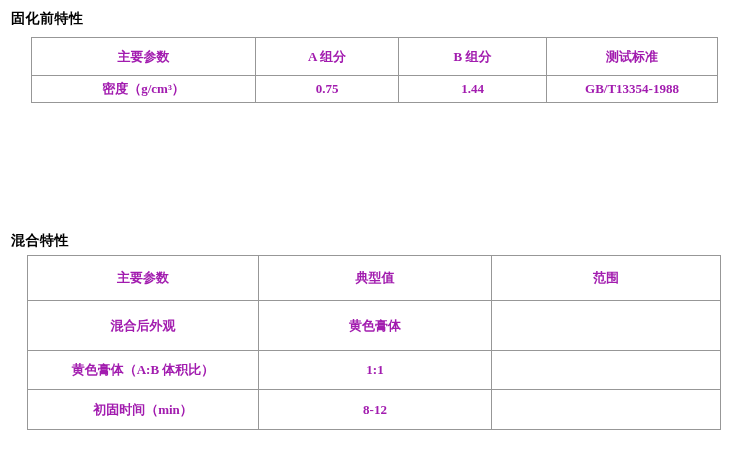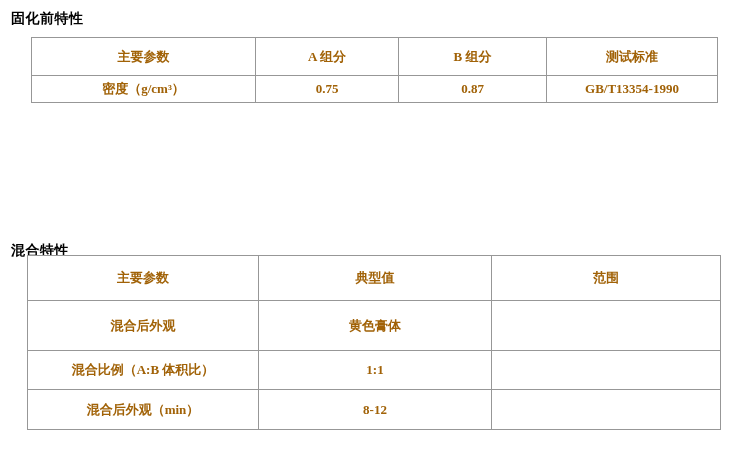--- a/index.html
+++ b/index.html
@@ -18,36 +18,36 @@
   .section-heading {
     position: absolute;
     left: 8px;
     font-size: 14px;
     font-weight: bold;
     color: #000000;
     letter-spacing: 0.5px;
     white-space: nowrap;
   }
   #heading-precure { top: 7px; }
-  #heading-mix { top: 239px; }
+  #heading-mix { top: 229px; }
 
   table.spec {
     position: absolute;
     border-collapse: collapse;
     table-layout: fixed;
     background: #ffffff;
     border: 1px solid #7d7d7d;
   }
   table.spec th, table.spec td {
     border: 1px solid #979797;
     text-align: center;
     vertical-align: middle;
     font-size: 13px;
     font-weight: bold;
-    color: #a16207;
+    color: #a21caf;
     padding: 0 4px;
     overflow: hidden;
     white-space: nowrap;
   }
   #table-precure { left: 29px; top: 35px; }
   #table-precure col.c0 { width: 224px; }
   #table-precure col.c1 { width: 143px; }
   #table-precure col.c2 { width: 148px; }
   #table-precure col.c3 { width: 171px; }
   #table-precure tr.hdr  { height: 38px; }
@@ -82,22 +82,22 @@
     <tbody>
       <tr class="hdr">
         <th>主要参数</th>
         <th>A 组分</th>
         <th>B 组分</th>
         <th>测试标准</th>
       </tr>
       <tr class="r1">
         <td>密度（g/cm³）</td>
         <td>0.75</td>
-        <td>0.87</td>
-        <td>GB/T13354-1990</td>
+        <td>1.44</td>
+        <td>GB/T13354-1988</td>
       </tr>
     </tbody>
   </table>
 
   <div class="section-heading" id="heading-mix">混合特性</div>
 
   <table class="spec" id="table-mix">
     <colgroup>
       <col class="c0">
         <col class="c1">
@@ -108,25 +108,25 @@
         <th>主要参数</th>
         <th>典型值</th>
         <th>范围</th>
       </tr>
       <tr class="r0">
         <td>混合后外观</td>
         <td>黄色膏体</td>
         <td></td>
       </tr>
       <tr class="r1">
-        <td>混合比例（A:B 体积比）</td>
+        <td>黄色膏体（A:B 体积比）</td>
         <td>1:1</td>
         <td></td>
       </tr>
       <tr class="r2">
-        <td>混合后外观（min）</td>
+        <td>初固时间（min）</td>
         <td>8-12</td>
         <td></td>
       </tr>
     </tbody>
   </table>
 
 </div>
 
 </body></html>

